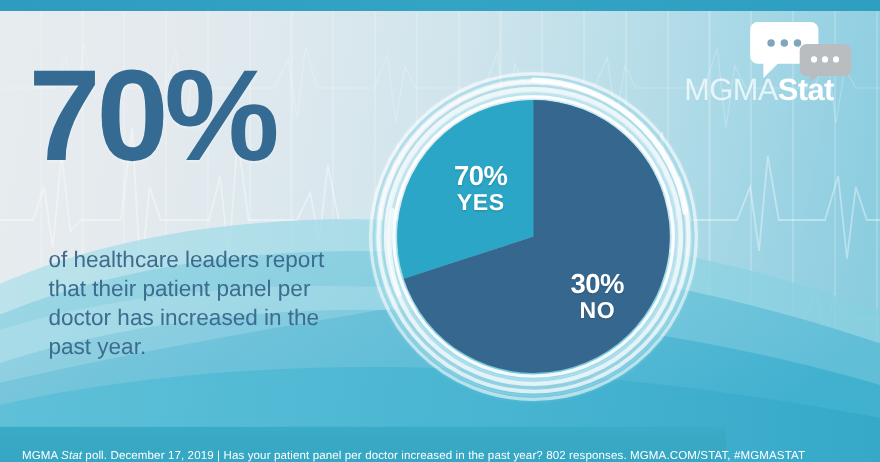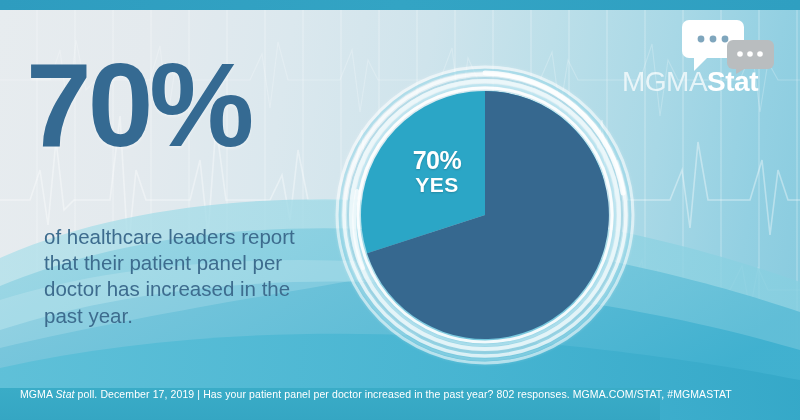--- a/index.html
+++ b/index.html
@@ -69,21 +69,21 @@
     width: 800px; height: 10px;
     background: linear-gradient(90deg, #2e9cbf 0%, #33a4c4 50%, #2f9fc1 100%);
   }
 
   .footer-bar {
     position: absolute;
     left: 0; bottom: 0;
     width: 660px; height: 32px;
     background: linear-gradient(180deg, #3aacc7 0%, #35a6c3 100%);
     display: flex;
-    align-items: flex-start;
+    align-items: flex-end;
   }
   .footer-text {
     color: #ffffff;
     font-size: 10.5px;
     letter-spacing: 0.1px;
     padding-left: 20px;
     white-space: nowrap;
   }
   .footer-text .it { font-style: italic; }
 
@@ -258,20 +258,24 @@
         <path d="M152,152 L152,28 A124,124 0 0 1 152,276 Z" fill="#2ba6c6" transform="rotate(252 152 152)"></path>
 
         <path d="M152,152 L152,28 A124,124 0 1 1 34.0,190.3 Z" fill="#36688f"></path>
       </g>
     </svg>
 
     <div class="slice-label label-yes">
       <span class="pct">70%</span>
       <span class="ans">YES</span>
     </div>
+    <div class="slice-label label-no">
+      <span class="pct">30%</span>
+      <span class="ans">NO</span>
+    </div>
   </div>
 
   <div class="logo">
     <svg class="bubbles" width="96" height="56" viewBox="0 0 96 56">
       <g>
         <rect x="2" y="2" width="62" height="38" rx="7" fill="#ffffff"></rect>
         <path d="M14,39 L14,53 L28,39 Z" fill="#ffffff"></path>
         <circle cx="21" cy="21" r="3.4" fill="#7fa6bd"></circle>
         <circle cx="33" cy="21" r="3.4" fill="#7fa6bd"></circle>
         <circle cx="45" cy="21" r="3.4" fill="#7fa6bd"></circle>

